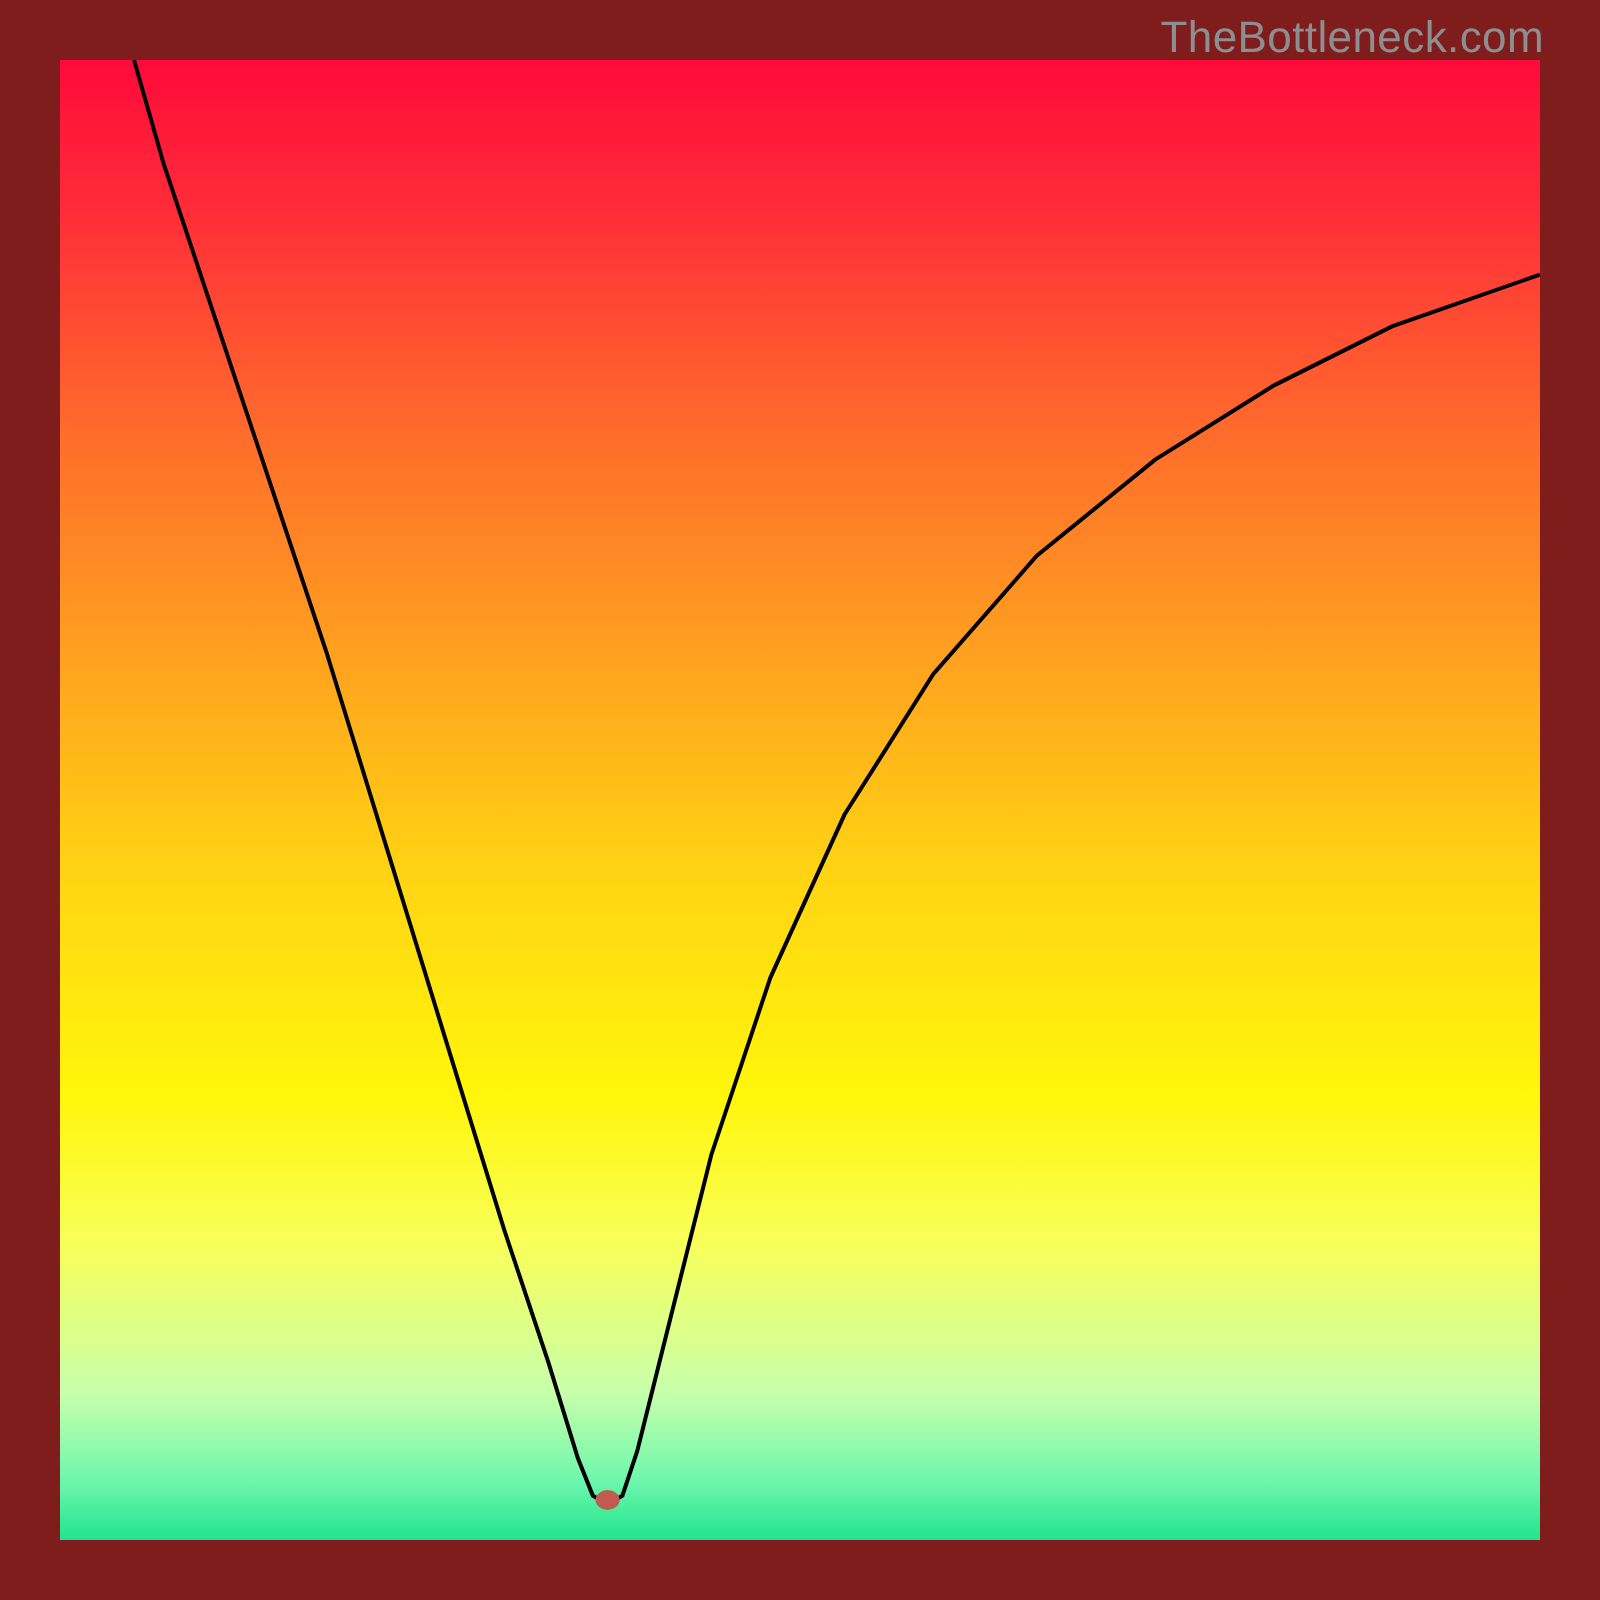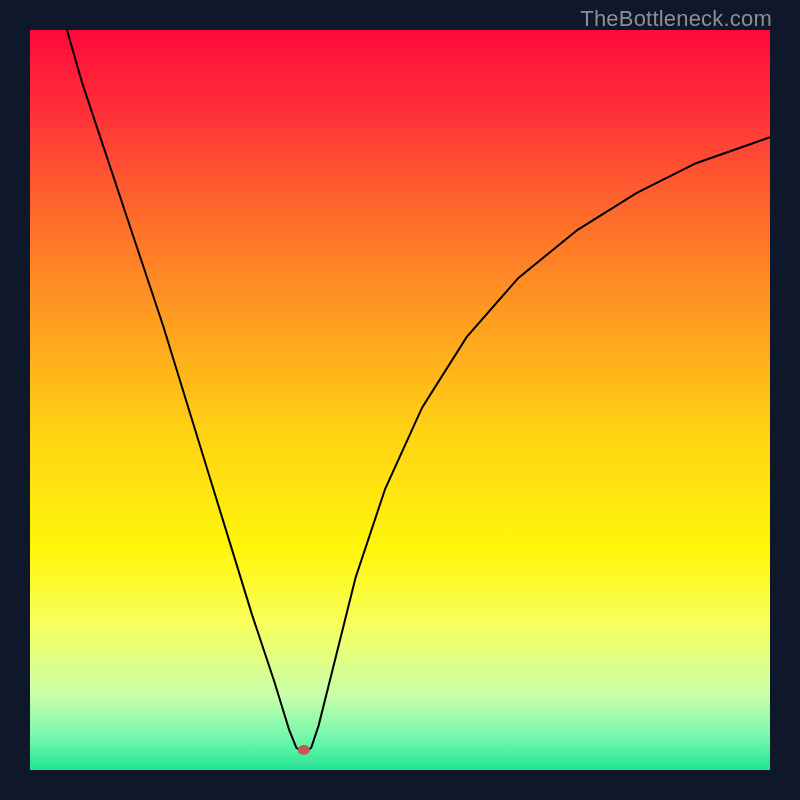--- a/index.html
+++ b/index.html
@@ -1,16 +1,16 @@
 <!DOCTYPE html>
 <html><head>
 <meta charset="utf-8">
 <style>
 html,body{margin:0;padding:0;width:800px;height:800px;overflow:hidden;background:#000;font-family:Arial,Helvetica,sans-serif}
-.frame{position:absolute;inset:0;background:#0f172a}
+.frame{position:absolute;inset:0;background:#7f1d1d}
 .plot{position:absolute;left:30px;top:30px;width:740px;height:740px}
 .watermark{position:absolute;top:6px;right:28px;color:#8d8e90;font-size:22px;font-weight:400;letter-spacing:.2px}
 .gradient-rect{width:100%;height:100%}
 svg{display:block}
 </style>
 </head>
 <body>
 
 <div class="frame">
   <div class="watermark">TheBottleneck.com</div>

